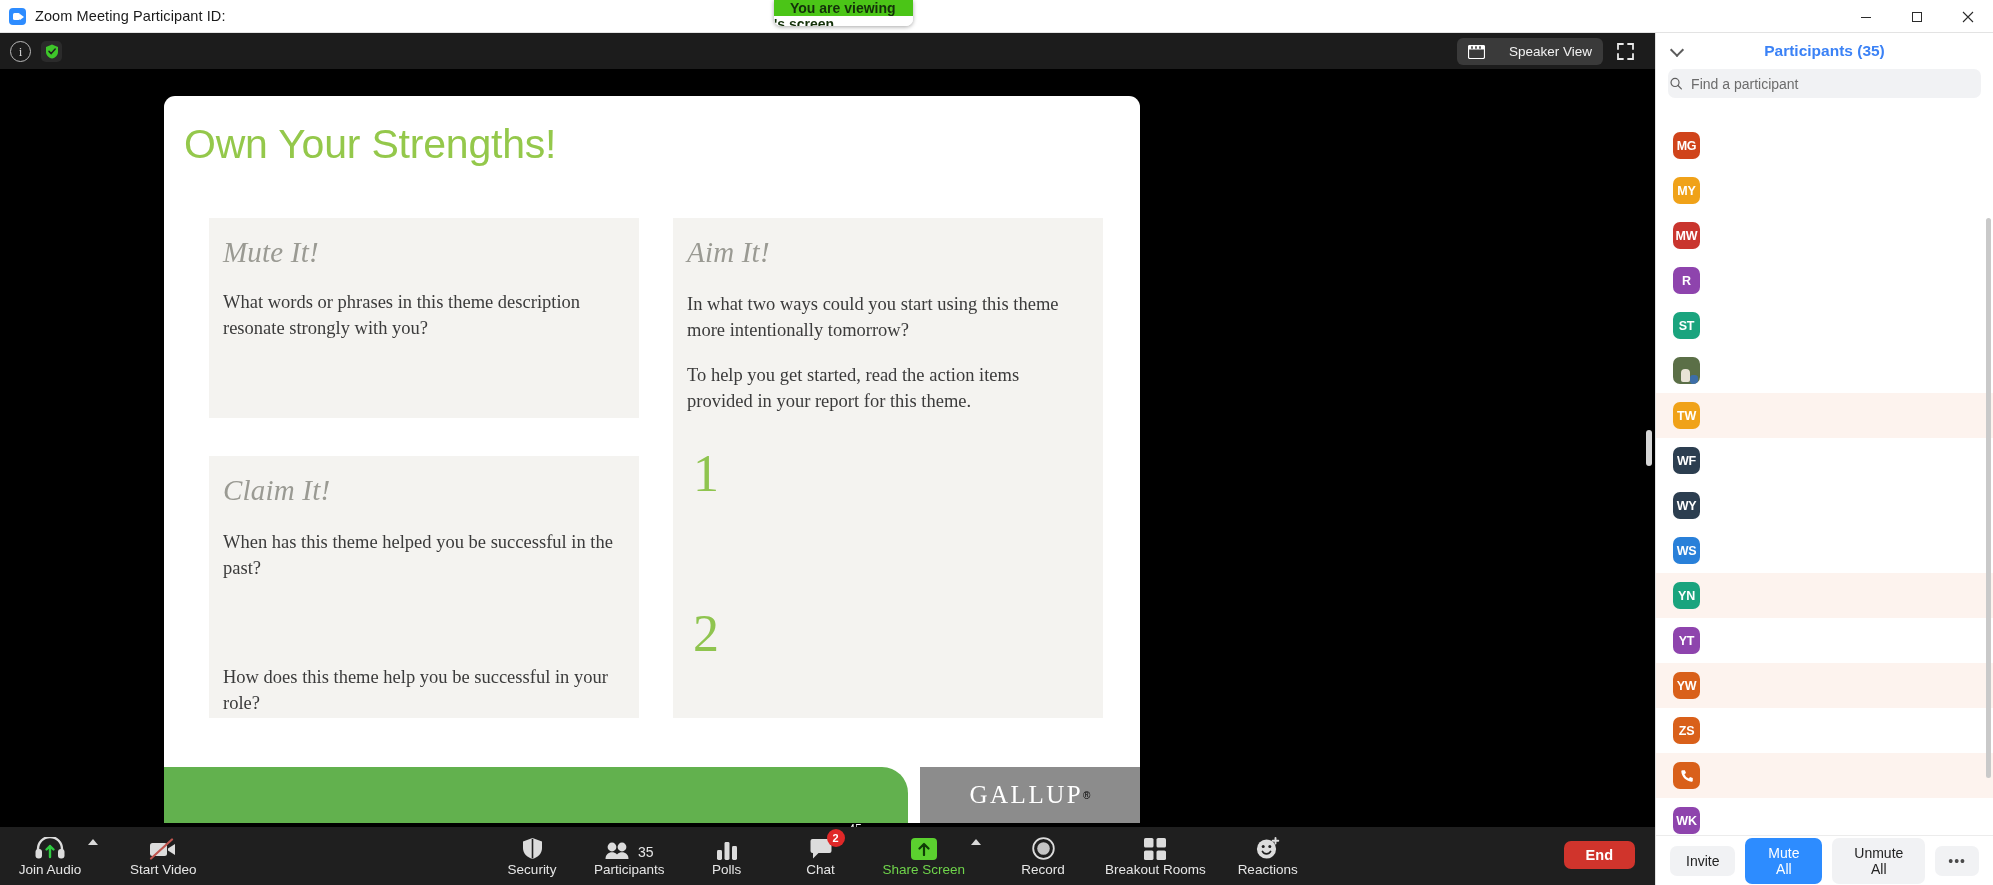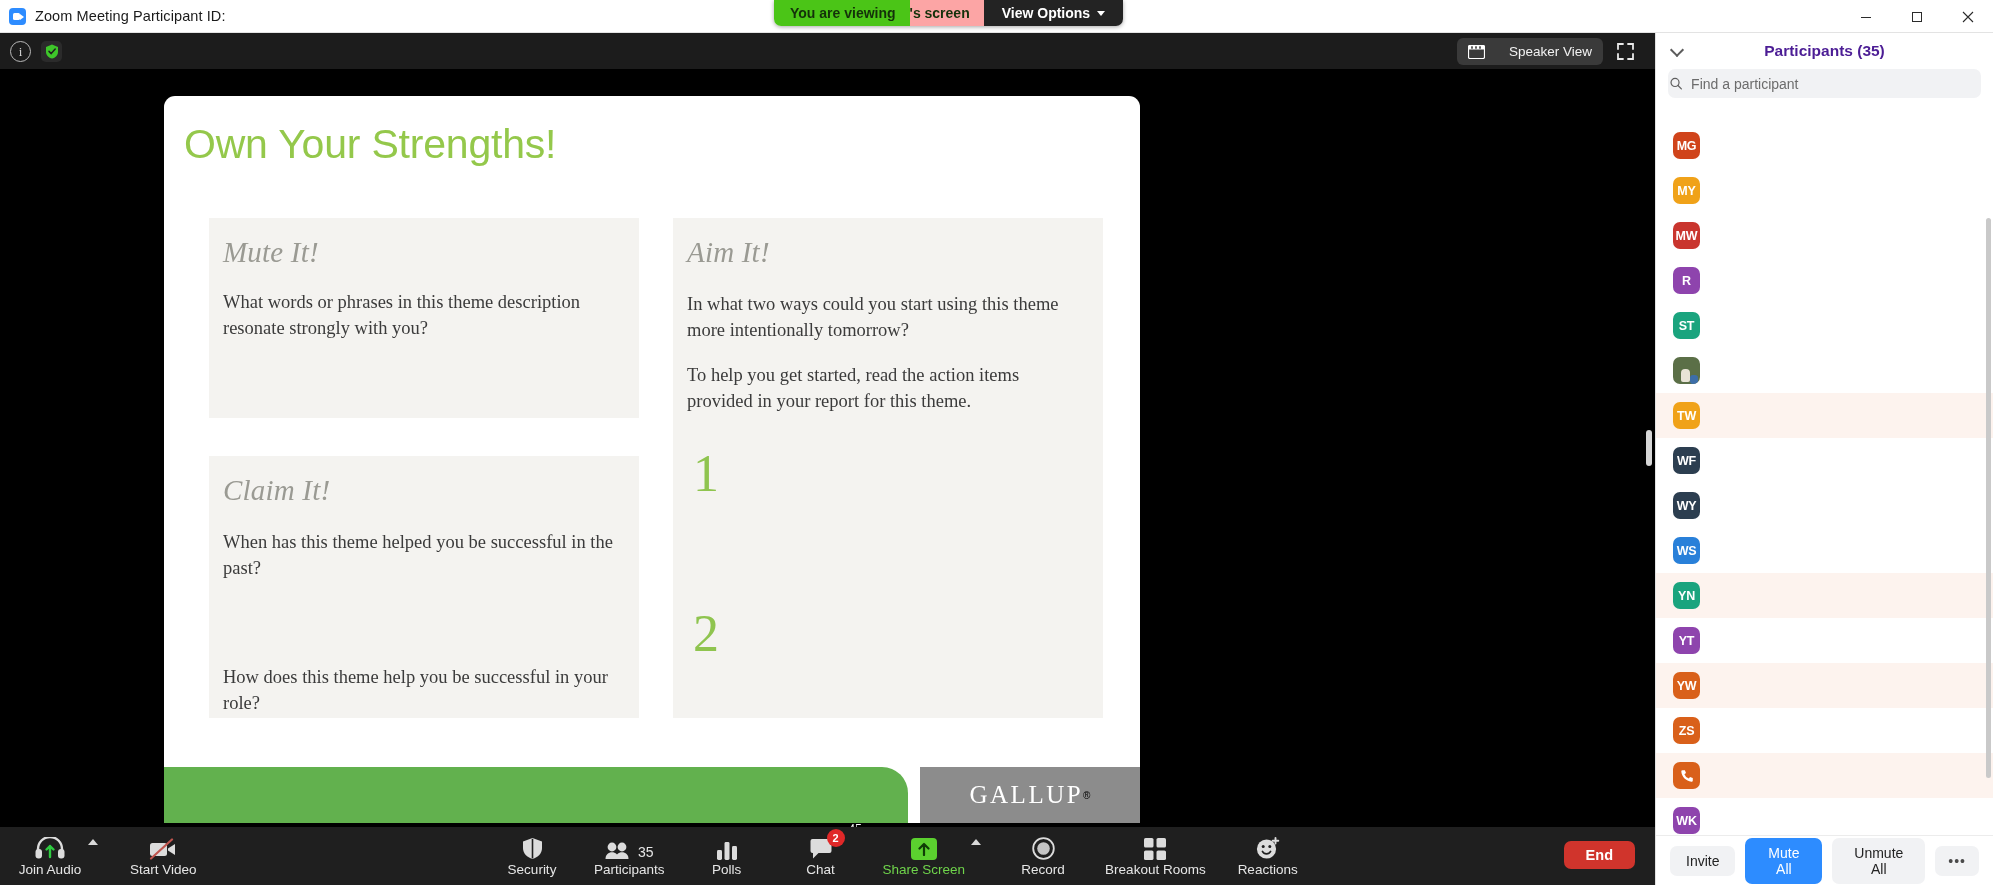--- a/index.html
+++ b/index.html
@@ -37,28 +37,28 @@
     width: 51px; height: 33px; display: flex; align-items: center;
     justify-content: center; color: #2b2b2b;
   }
   .win-btn svg { display: block; }
 
   
   .share-banner {
     position: absolute; top: 0px; left: 774px; height: 26px;
     display: flex; align-items: stretch; z-index: 40;
     border-bottom-left-radius: 7px; border-bottom-right-radius: 7px;
-    overflow: hidden; box-shadow: 0 1px 4px rgba(0,0,0,.35);
+    overflow: hidden; box-shadow: 0 1px 4px rgba(0,0,0,.35); flex-direction: column;
   }
   .share-viewing {
     background: #4bc517; color: #14310a; font-size: 14px; font-weight: bold;
     display: flex; align-items: center; padding: 0 14px 0 16px; white-space: nowrap;
   }
   .share-name {
-    background: #fca5a5; color: #14310a; font-size: 14px; font-weight: bold;
+    background: #ffffff; color: #14310a; font-size: 14px; font-weight: bold;
     display: flex; align-items: center; padding-right: 14px; white-space: nowrap;
   }
   .view-options {
     background: #232323; color: #ffffff; font-size: 14px; font-weight: bold;
     display: flex; align-items: center; gap: 7px; padding: 0 18px; white-space: nowrap;
   }
   .caret-d {
     width: 0; height: 0; border-left: 4.5px solid transparent;
     border-right: 4.5px solid transparent; border-top: 5px solid #fff;
   }
@@ -202,21 +202,21 @@
   }
   .panel-head {
     height: 36px; display: flex; align-items: center; justify-content: center;
     position: relative; flex: none;
   }
   .panel-head .chev {
     position: absolute; left: 16px; top: 12px; width: 10px; height: 10px;
     border-right: 2px solid #5c5c5c; border-bottom: 2px solid #5c5c5c;
     transform: rotate(45deg);
   }
-  .panel-title { font-size: 15.5px; font-weight: bold; color: #4c1d95; }
+  .panel-title { font-size: 15.5px; font-weight: bold; color: #3b82f6; }
   .search-wrap { padding: 0 12px 0 12px; flex: none; }
   .search-box {
     background: #f1f2f4; border-radius: 7px; height: 29px; display: flex;
     align-items: center; gap: 9px; padding: 0 2px;
   }
   .search-box input {
     border: none; background: transparent; outline: none; font-size: 14px;
     color: #2d2d2d; width: 100%; font-family: "Liberation Sans", sans-serif;
   }
   .search-box input::placeholder { color: #6c6c6c; }

